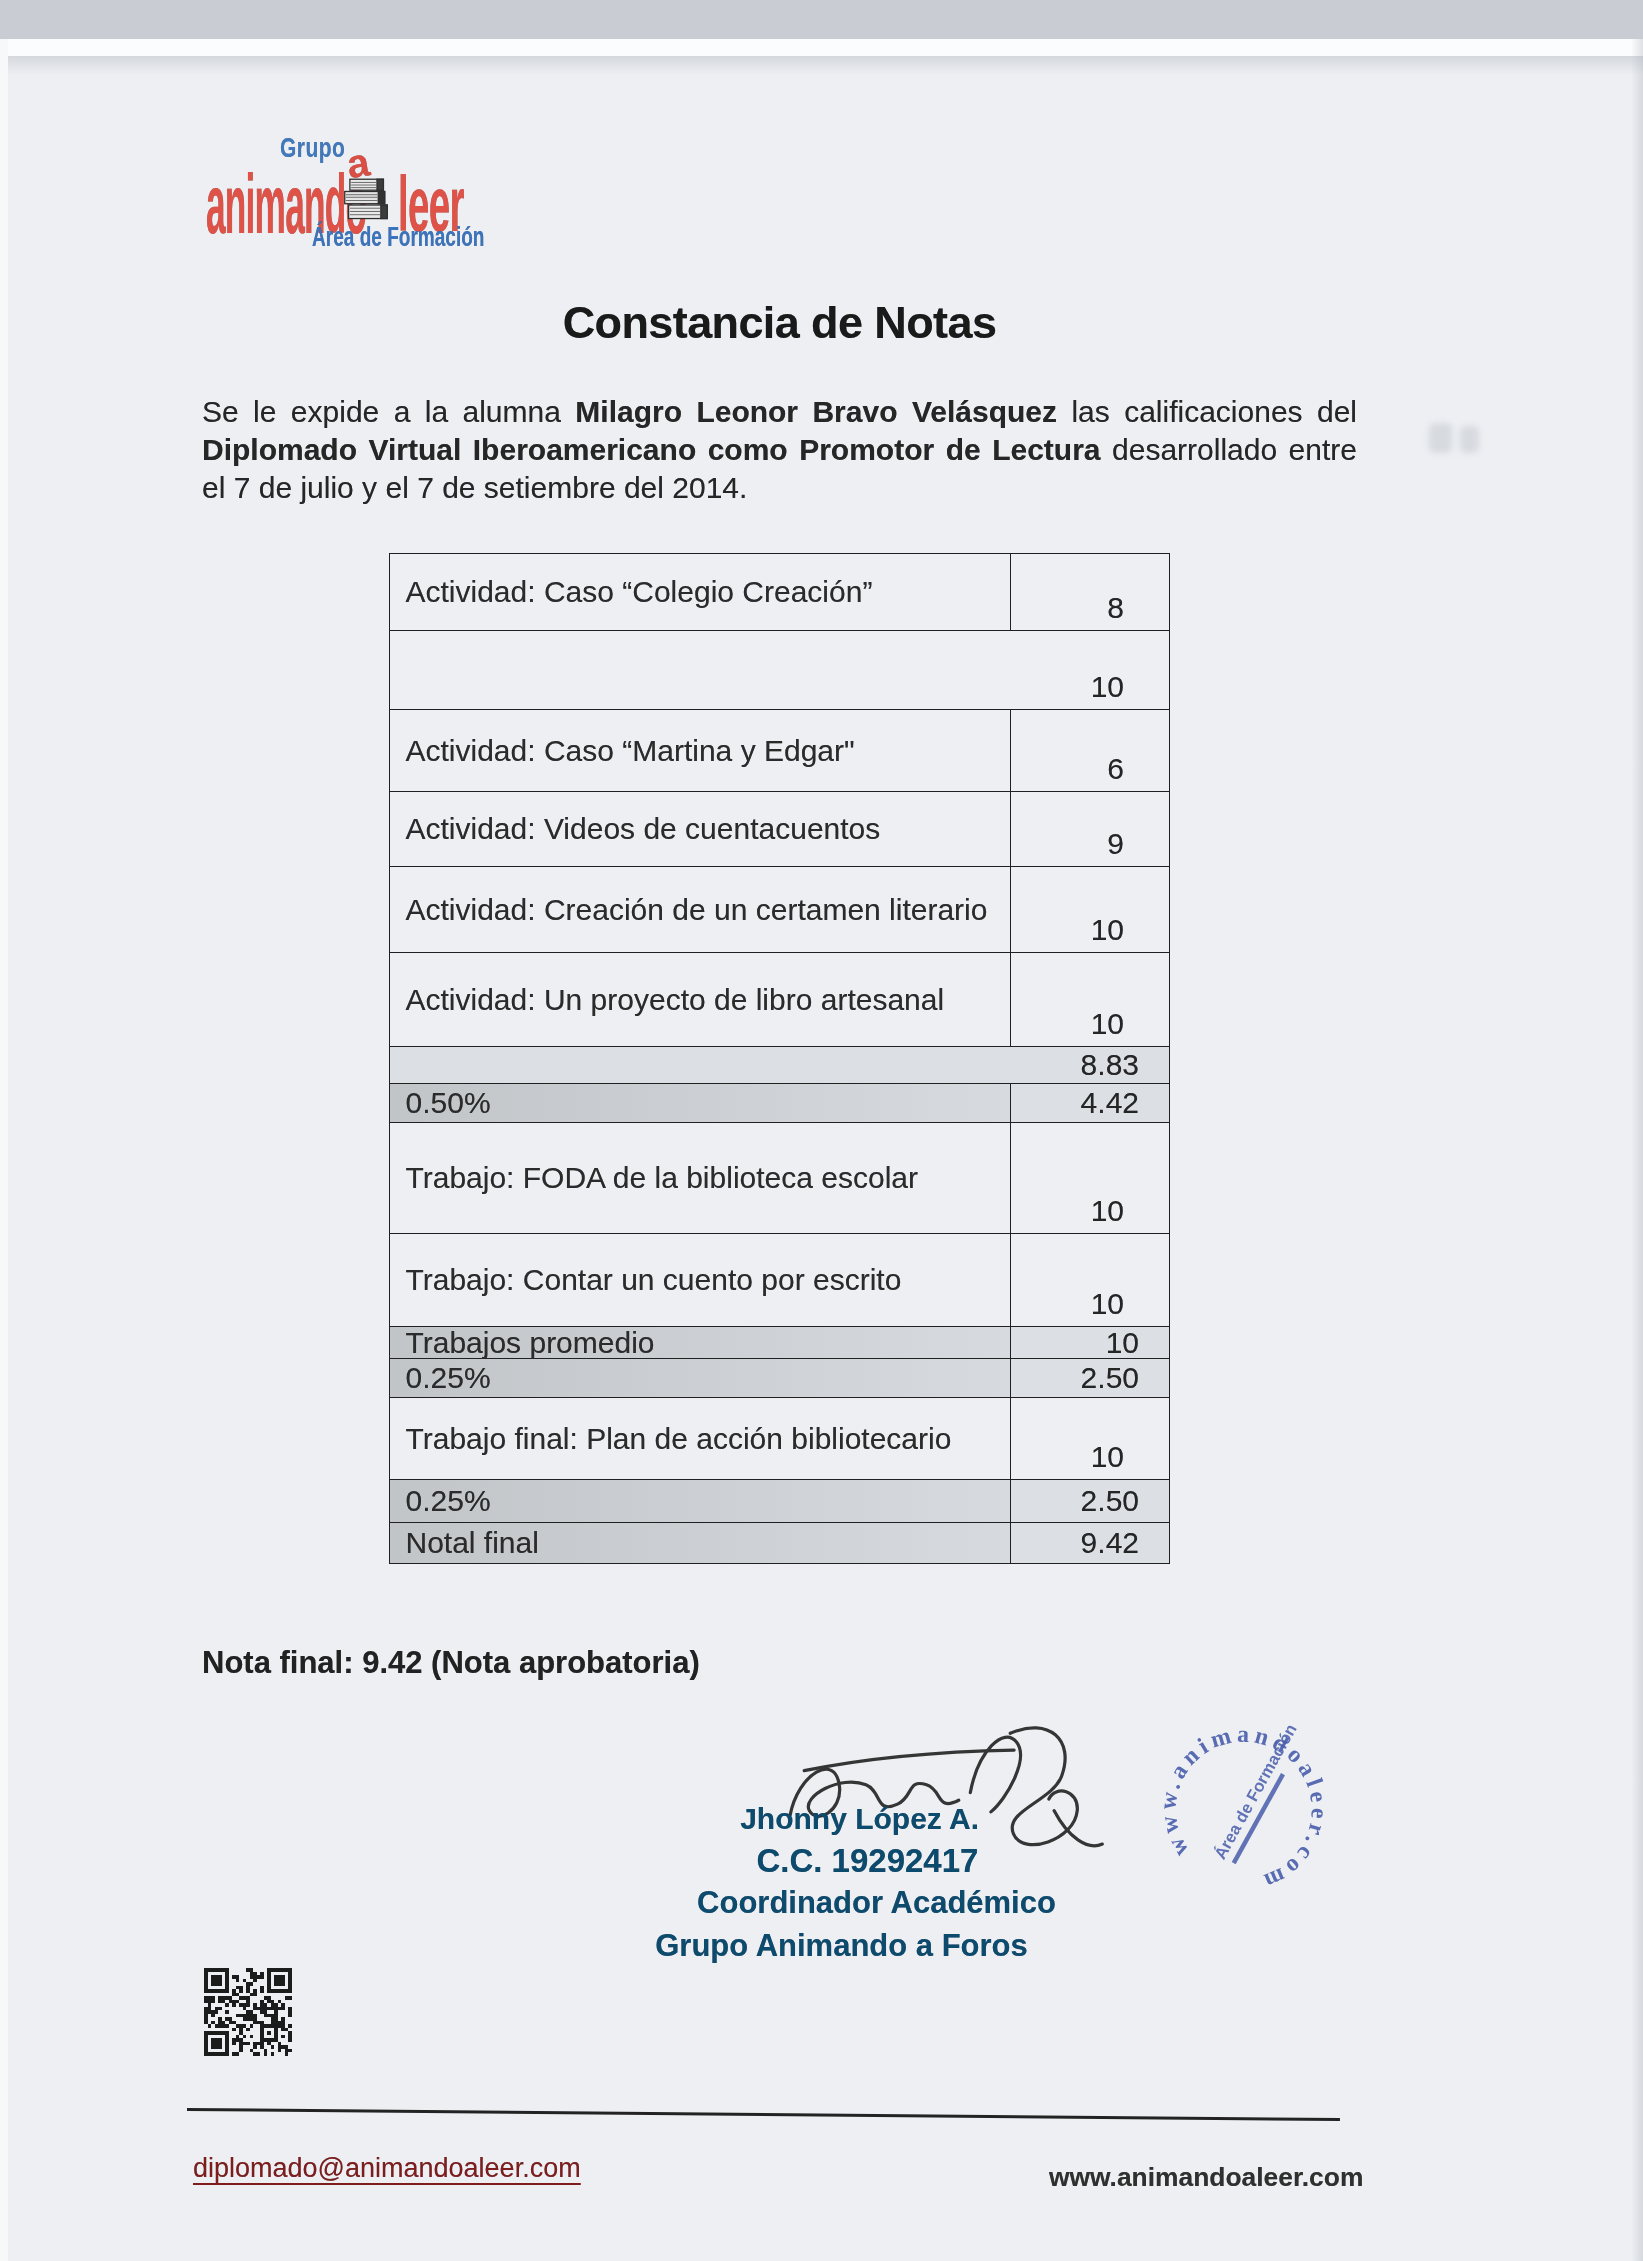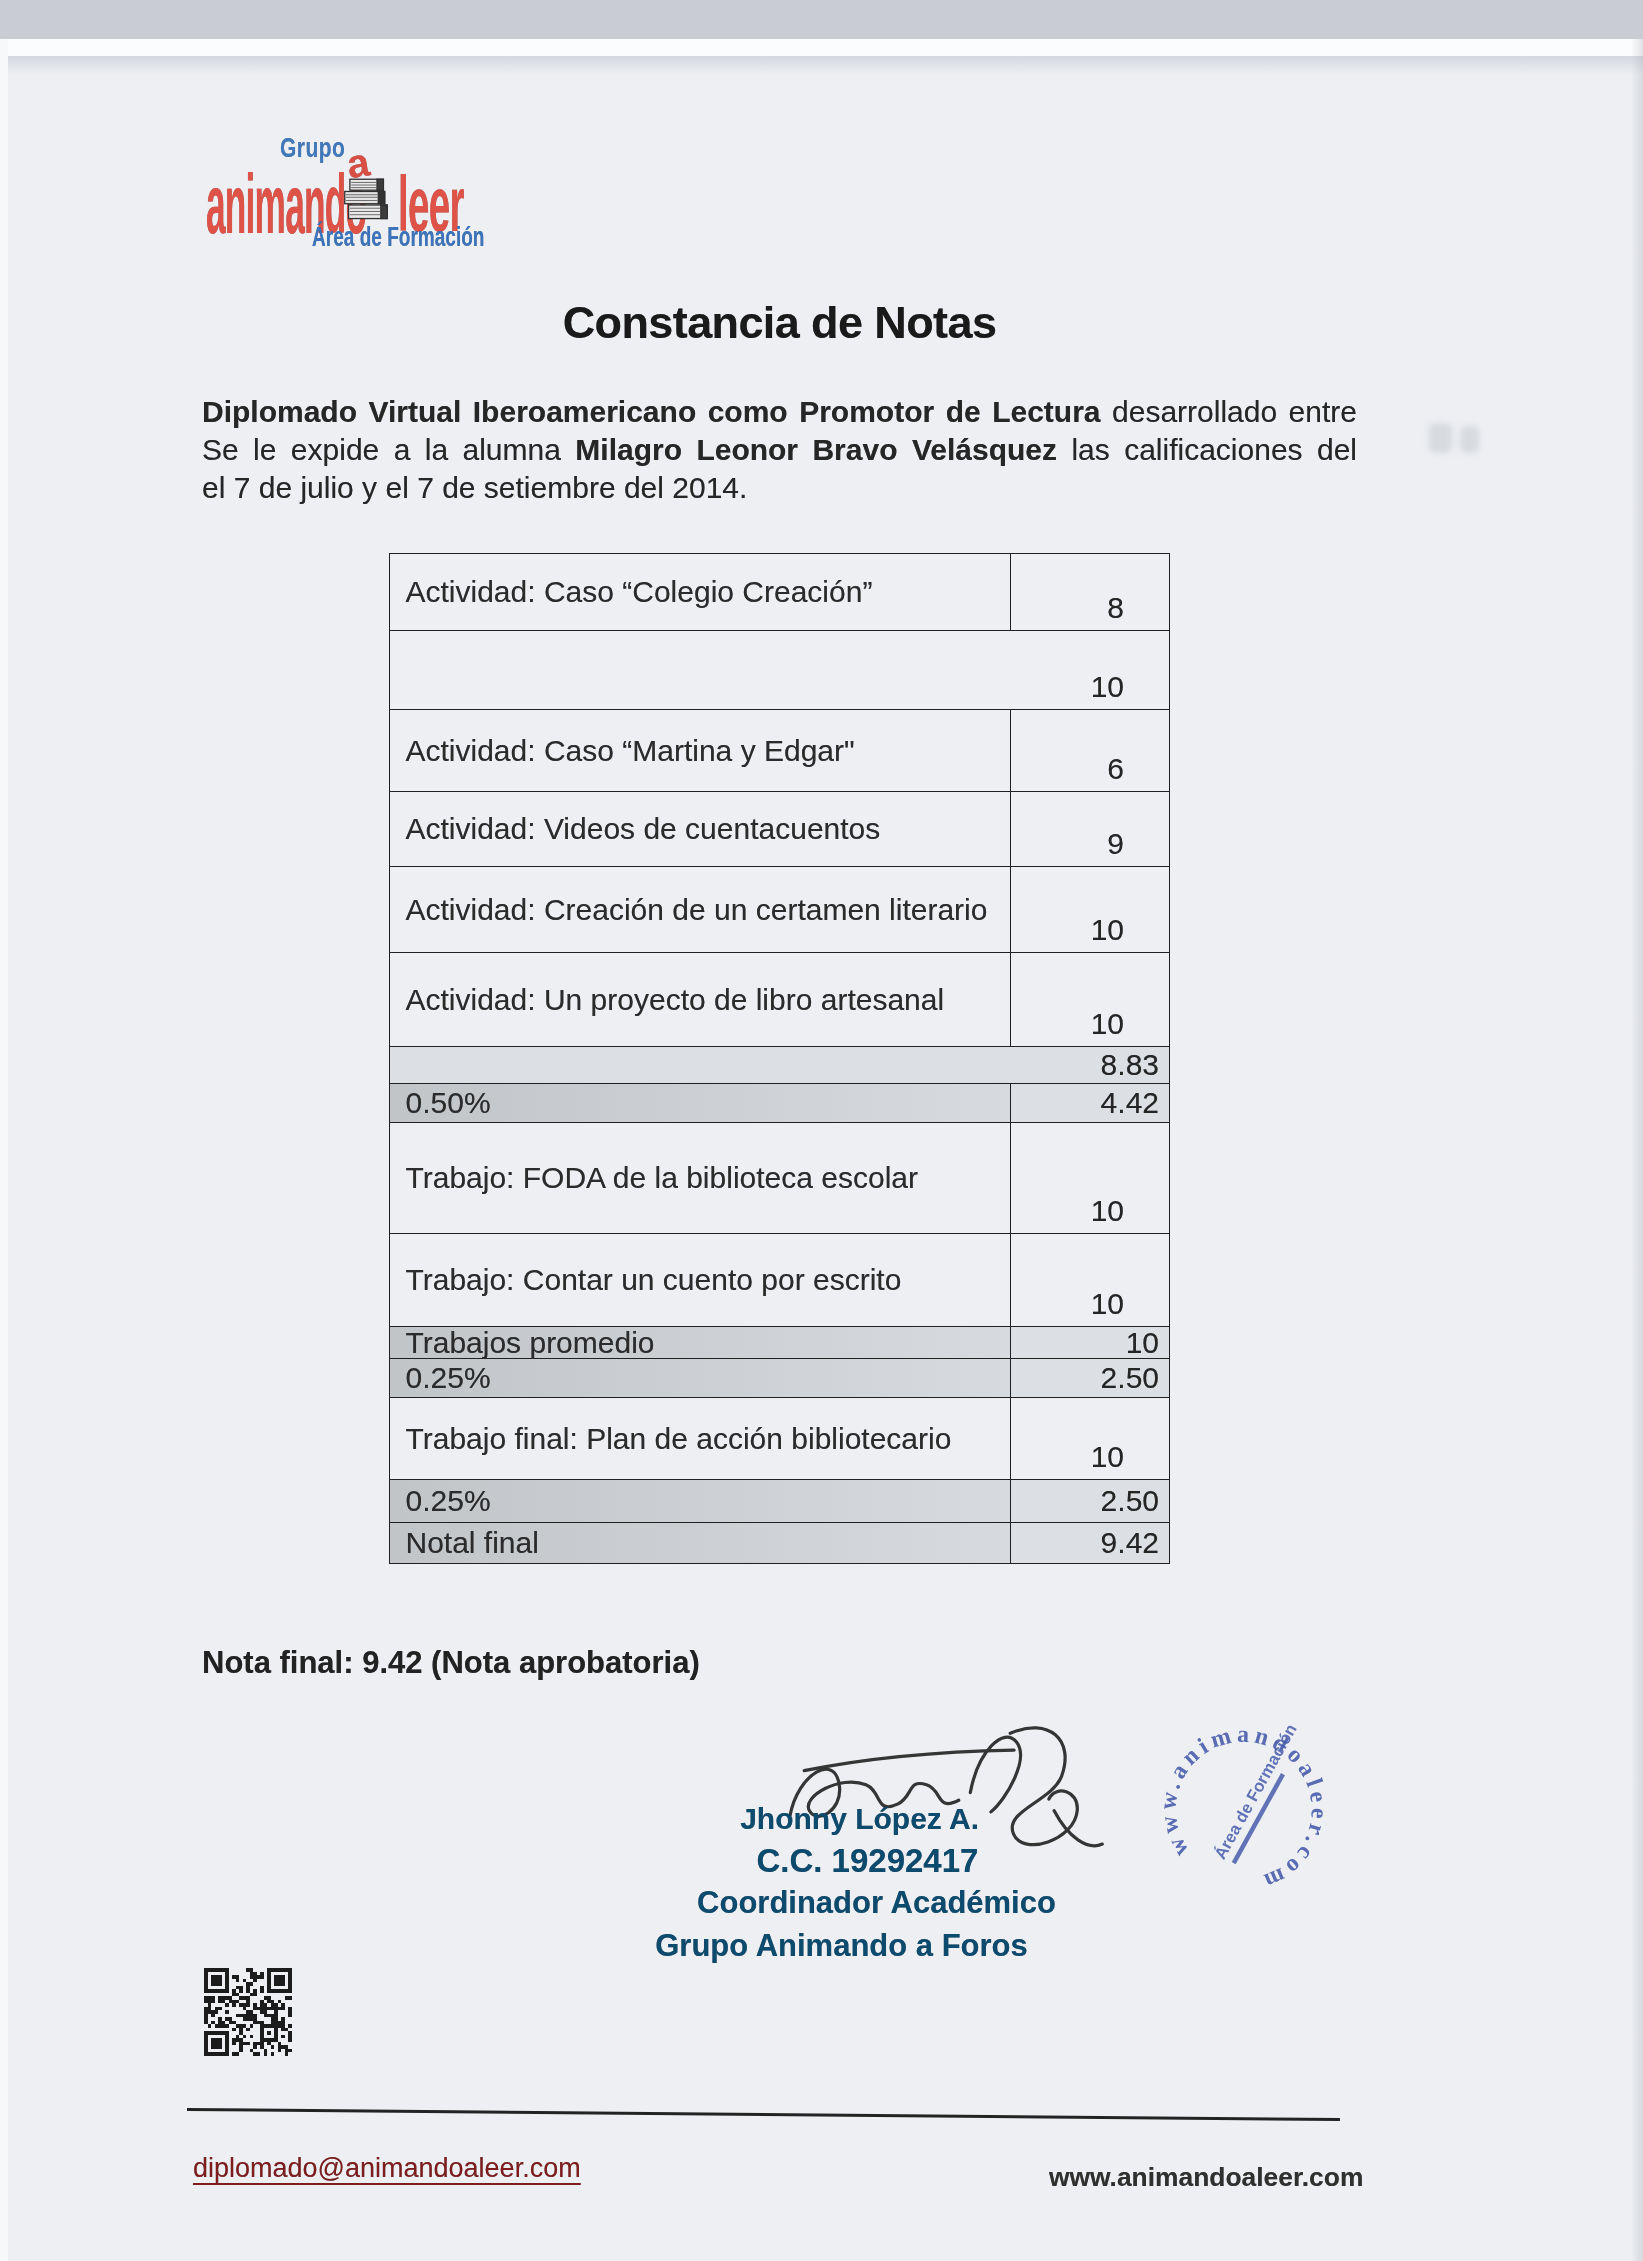--- a/index.html
+++ b/index.html
@@ -39,21 +39,21 @@
   
   .gtable{left:389px;top:514px;width:781px;border:1.9px solid #202020;box-sizing:border-box;}
   .trow{display:flex;border-bottom:1.9px solid #202020;box-sizing:border-box;}
   .trow:last-child{border-bottom:none;}
   .tcell{box-sizing:border-box;}
   .tlabel{width:621px;border-right:1.9px solid #202020;display:flex;align-items:center;
      padding-left:15.5px;font-size:30px;color:#2b2b2b;}
   .tvalue{flex:1;display:flex;justify-content:flex-end;align-items:flex-end;
      padding:0 45px 5.2px 0;font-size:30px;color:#252525;}
   .trow.shaded .tlabel{background:linear-gradient(90deg,#c1c5c8 0%,#d7dade 100%);}
-  .trow.shaded .tvalue{background:#dce0e4;align-items:center;padding:0 10px 0 0;}
+  .trow.shaded .tvalue{background:#dce0e4;align-items:center;padding:0 30px 0 0;}
 
   .final-note{left:202px;top:1606px;font-size:31px;font-weight:bold;color:#222;}
 
   
   .sig-svg{left:777px;top:1675px;}
   .sigline{left:670px;width:387px;text-align:center;font-weight:bold;color:#0c4a6e;}
   .sig-name{top:1763px;font-size:30px;transform:translateX(-3.9px);}
   .sig-id{top:1803px;font-size:33px;transform:translateX(3.9px);}
   .sig-role{top:1846px;font-size:31px;transform:translateX(13px);}
   .sig-org{top:1889px;font-size:31px;transform:translateX(-22px);}
@@ -106,22 +106,22 @@
           <line x1="15" y1="60" x2="62" y2="60"></line>
       </g>
     </svg>
     <div class="abs logo-leer ink">leer</div>
     <div class="abs logo-area ink">Área de Formación</div>
   </div>
 
   <div class="abs title ink">Constancia de Notas</div>
 
   <div class="abs intro ink">
+    <div class="jline"><span>Se le expide a la alumna </span><b>Milagro Leonor Bravo Velásquez</b><span> las calificaciones del</span></div>
     <div class="jline"><b>Diplomado Virtual Iberoamericano como Promotor de Lectura</b><span> desarrollado entre</span></div>
-    <div class="jline"><span>Se le expide a la alumna </span><b>Milagro Leonor Bravo Velásquez</b><span> las calificaciones del</span></div>
     <div>el 7 de julio  y el 7 de setiembre del 2014.</div>
   </div>
 
   <div class="abs gtable">
     <div class="trow" style="height:77px">
       <div class="tcell tlabel ink">Actividad: Caso “Colegio Creación”</div>
       <div class="tcell tvalue ink">8</div>
     </div>
     <div class="trow" style="height:79px">
       <div class="tcell tvalue ink">10</div>

